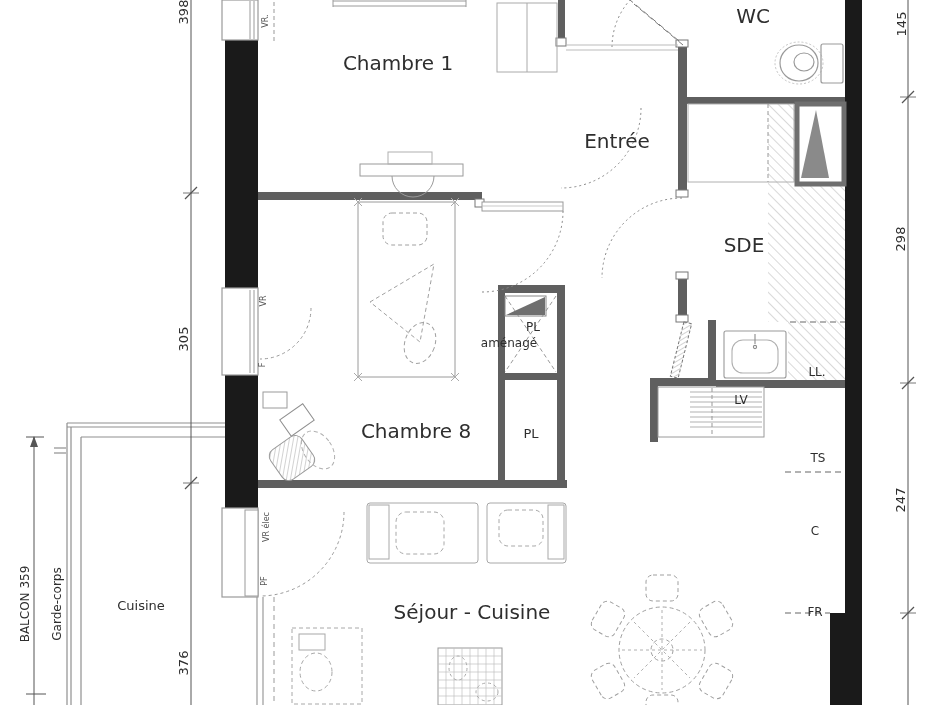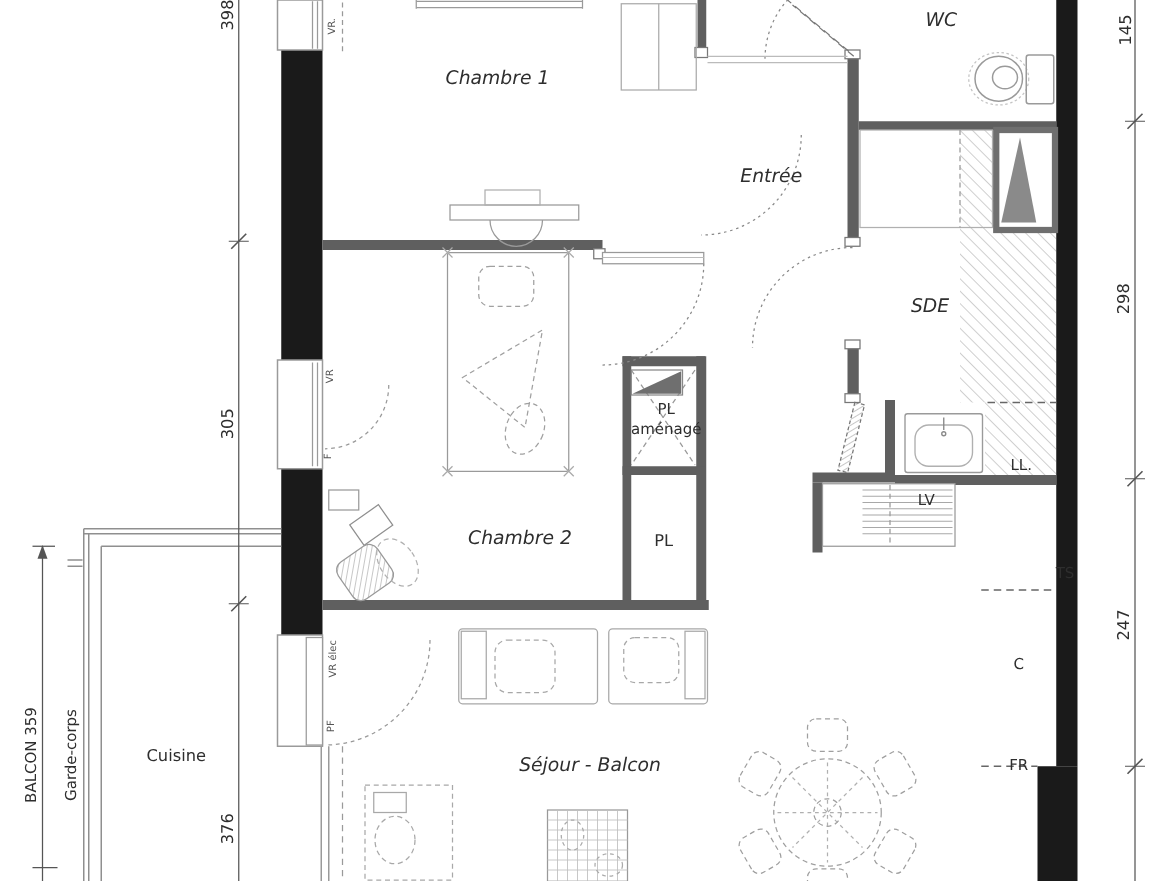--- a/index.html
+++ b/index.html
@@ -1,21 +1,21 @@
 <!DOCTYPE html>
 <html><head>
 <meta charset="utf-8">
 <style>
   html,body{margin:0;padding:0;background:#fff;}
   #plan{position:relative;width:940px;height:705px;background:#ffffff;overflow:hidden;
         font-family:"DejaVu Sans","Liberation Sans",sans-serif;}
   #plan svg{position:absolute;left:0;top:0;}
   .lbl{position:absolute;transform:translate(-50%,-50%);color:#2e2e2e;white-space:nowrap;line-height:1;}
   .rot{transform:translate(-50%,-50%) rotate(-90deg);}
-  .s15{font-size:15px;font-style:italic;}
+  .s15{font-size:20px;}
   .s13{font-size:13px;}
   .s12{font-size:12px;}
   .s8{font-size:8px;color:#555;}
 </style>
 </head>
 <body>
 
 <div id="plan">
 
 <svg width="940" height="705" viewBox="0 0 940 705">
@@ -292,29 +292,29 @@
     <path d="M902,619 L914,607" stroke-width="1.3"></path>
         <line x1="900" y1="613" x2="916" y2="613" stroke-width="0.8"></line>
   </g>
 </svg>
 
 <div class="lbl s15" style="left:398px;top:63px">Chambre 1</div>
 <div class="lbl s15" style="left:617px;top:141px">Entrée</div>
 <div class="lbl s15" style="left:753px;top:16px">WC</div>
 <div class="lbl s15" style="left:744px;top:245px">SDE</div>
 <div class="lbl s12" style="left:533px;top:327px">PL</div>
-<div class="lbl s12" style="left:533px;top:343px">aménagé</div>
+<div class="lbl s12" style="left:509px;top:343px">aménagé</div>
 <div class="lbl s13" style="left:531px;top:433px">PL</div>
-<div class="lbl s15" style="left:416px;top:431px">Chambre 2</div>
+<div class="lbl s15" style="left:416px;top:431px">Chambre 8</div>
 <div class="lbl s14 s13" style="left:141px;top:605px">Cuisine</div>
-<div class="lbl s15" style="left:472px;top:612px">Séjour - Balcon</div>
+<div class="lbl s15" style="left:472px;top:612px">Séjour - Cuisine</div>
 
 <div class="lbl s12" style="left:817px;top:372px">LL.</div>
 <div class="lbl s12" style="left:741px;top:400px">LV</div>
-<div class="lbl s12" style="left:852px;top:458px">TS</div>
+<div class="lbl s12" style="left:818px;top:458px">TS</div>
 <div class="lbl s12" style="left:815px;top:531px">C</div>
 <div class="lbl s12" style="left:815px;top:612px">FR</div>
 
 <div class="lbl rot s13" style="left:183px;top:12px">398</div>
 <div class="lbl rot s13" style="left:183px;top:339px">305</div>
 <div class="lbl rot s13" style="left:183px;top:663px">376</div>
 <div class="lbl rot s12" style="left:25px;top:604px">BALCON 359</div>
 <div class="lbl rot s12" style="left:57px;top:604px">Garde-corps</div>
 <div class="lbl rot s13" style="left:901px;top:24px">145</div>
 <div class="lbl rot s13" style="left:900px;top:239px">298</div>

